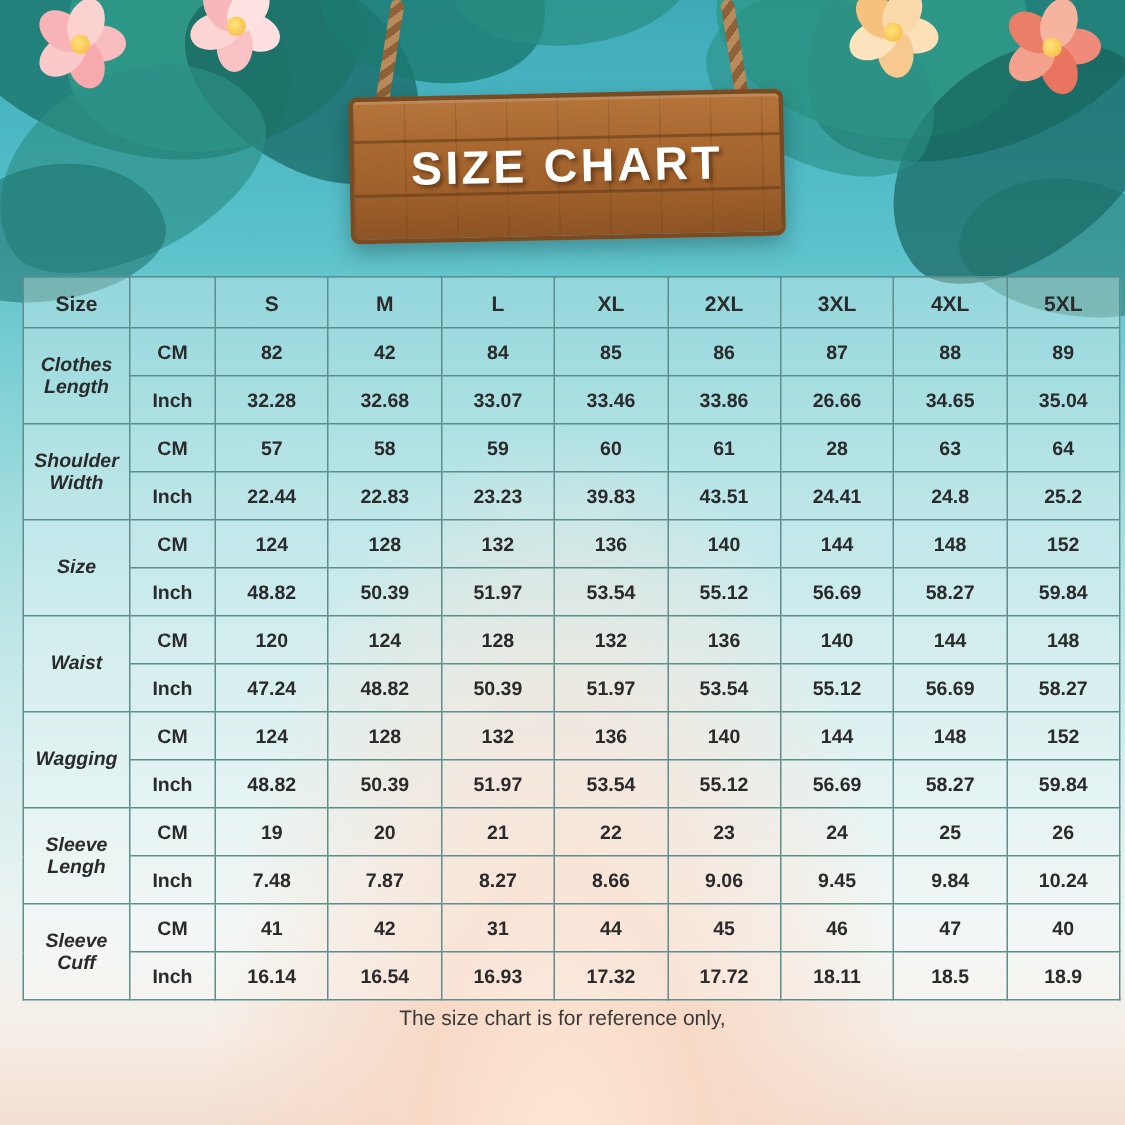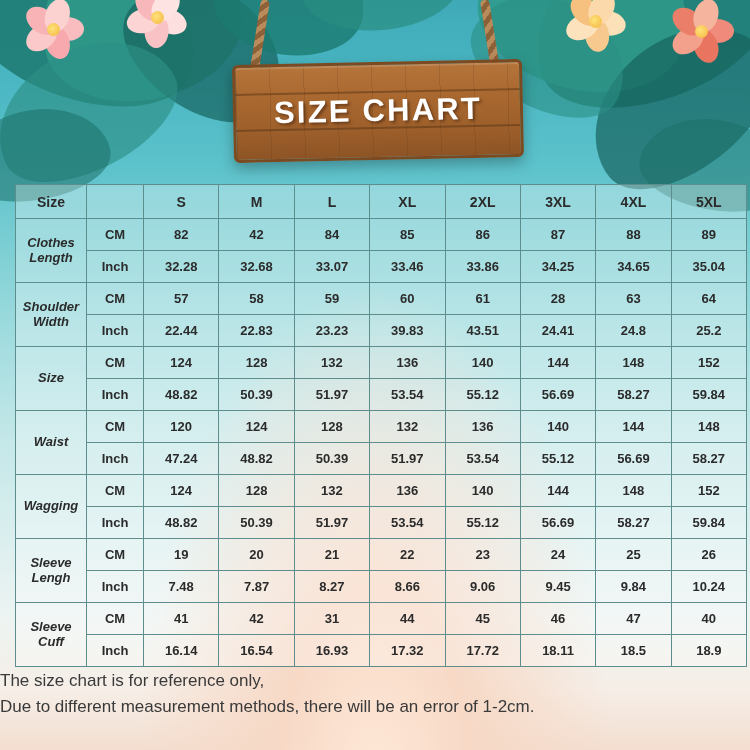--- a/index.html
+++ b/index.html
@@ -163,22 +163,23 @@
     font-size: 12.5px;
   }
   td.value { font-weight: bold; font-size: 13px; }
   .rowname-text span { display: block; }
 
   
   .note {
     position: absolute;
     left: 0; right: 0;
     top: 668px;
+    text-align: center;
     color: #3a3a3a;
-    font-size: 17px;
+    font-size: 14px;
     line-height: 1.5;
   }
   .note div { white-space: nowrap; }
 </style>
 </head>
 <body>
 
 <div id="page">
 
   <div class="canopy">
@@ -279,21 +280,21 @@
           <td class="value">88</td>
           <td class="value">89</td>
         </tr>
         <tr>
           <td class="unitcell">Inch</td>
           <td class="value">32.28</td>
           <td class="value">32.68</td>
           <td class="value">33.07</td>
           <td class="value">33.46</td>
           <td class="value">33.86</td>
-          <td class="value">34.25</td>
+          <td class="value">26.66</td>
           <td class="value">34.65</td>
           <td class="value">35.04</td>
         </tr>
 
         <tr>
           <td class="rowname rowname-text" rowspan="2">
             <span>Shoulder</span>
             <span>Width</span>
           </td>
           <td class="unitcell">CM</td>
@@ -448,16 +449,15 @@
           <td class="value">18.11</td>
           <td class="value">18.5</td>
           <td class="value">18.9</td>
         </tr>
       </tbody>
     </table>
   </div>
 
   <div class="note">
     <div>The size chart is for reference only,</div>
-    <div>Due to different measurement methods, there will be an error of 1-2cm.</div>
   </div>
 
 </div>
 
 </body></html>

